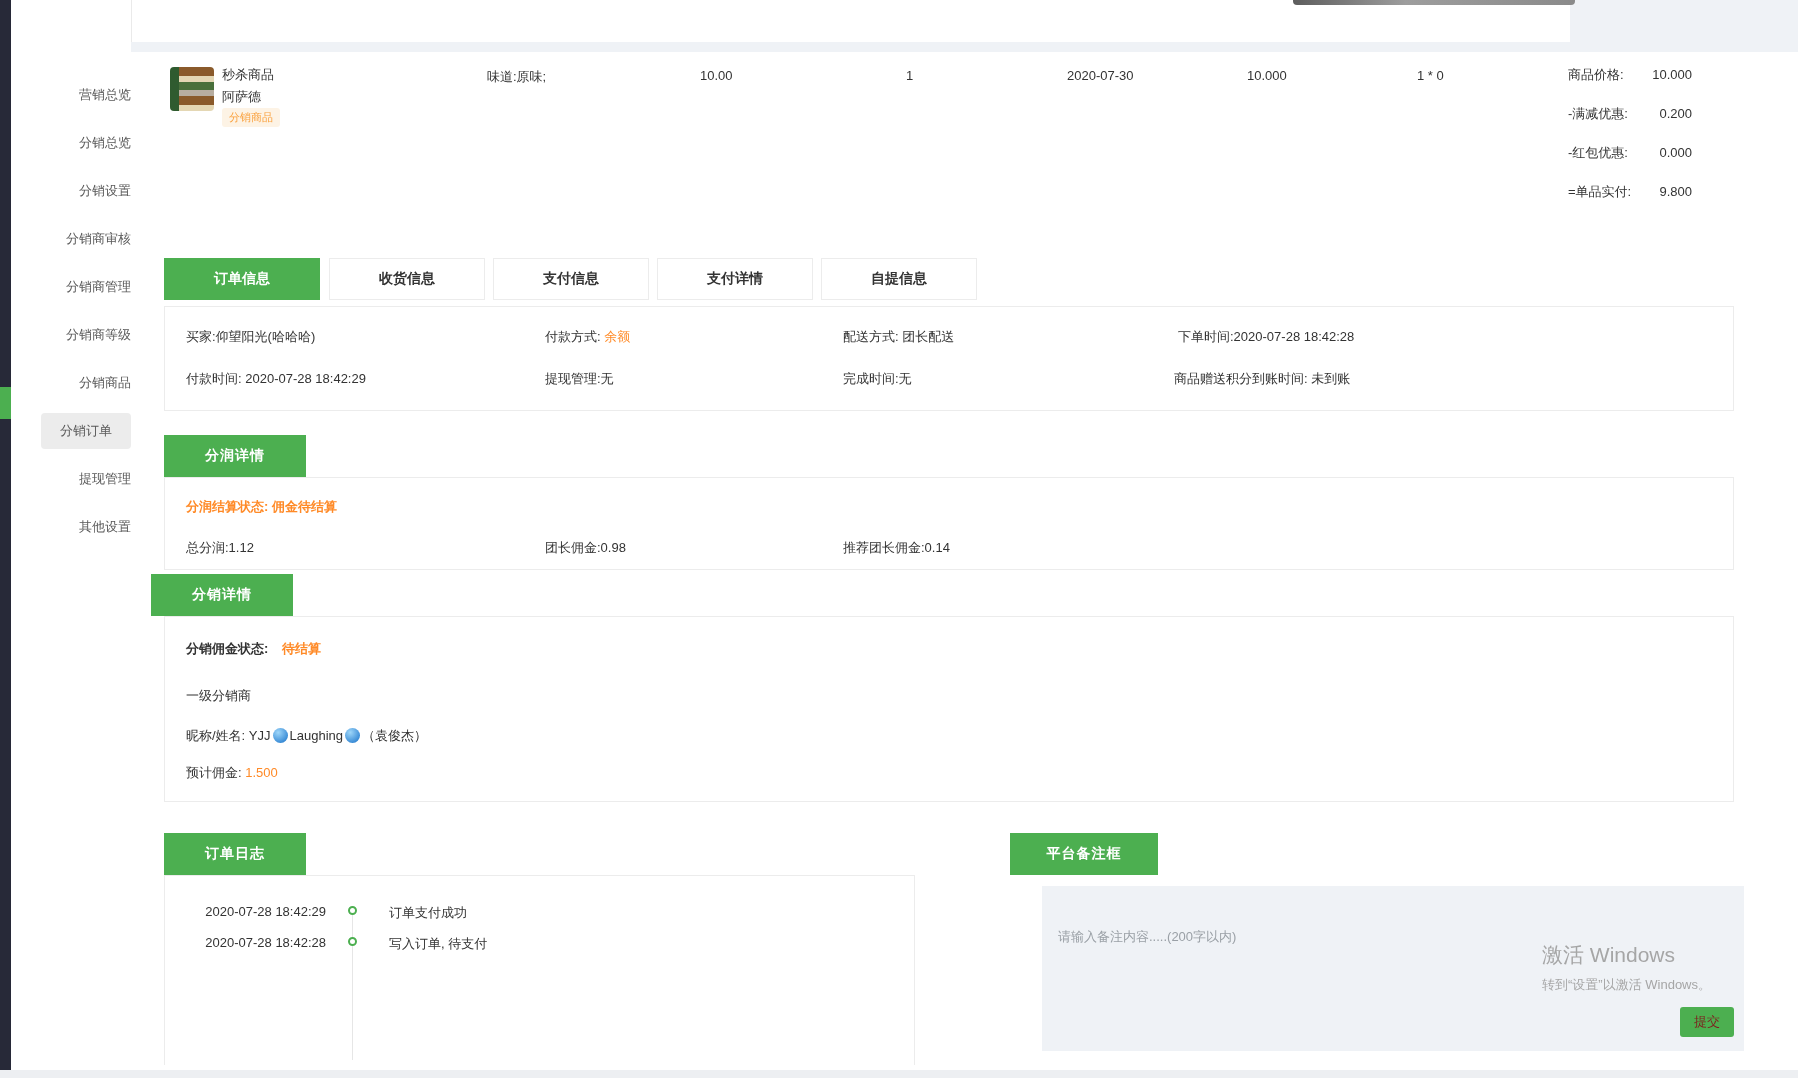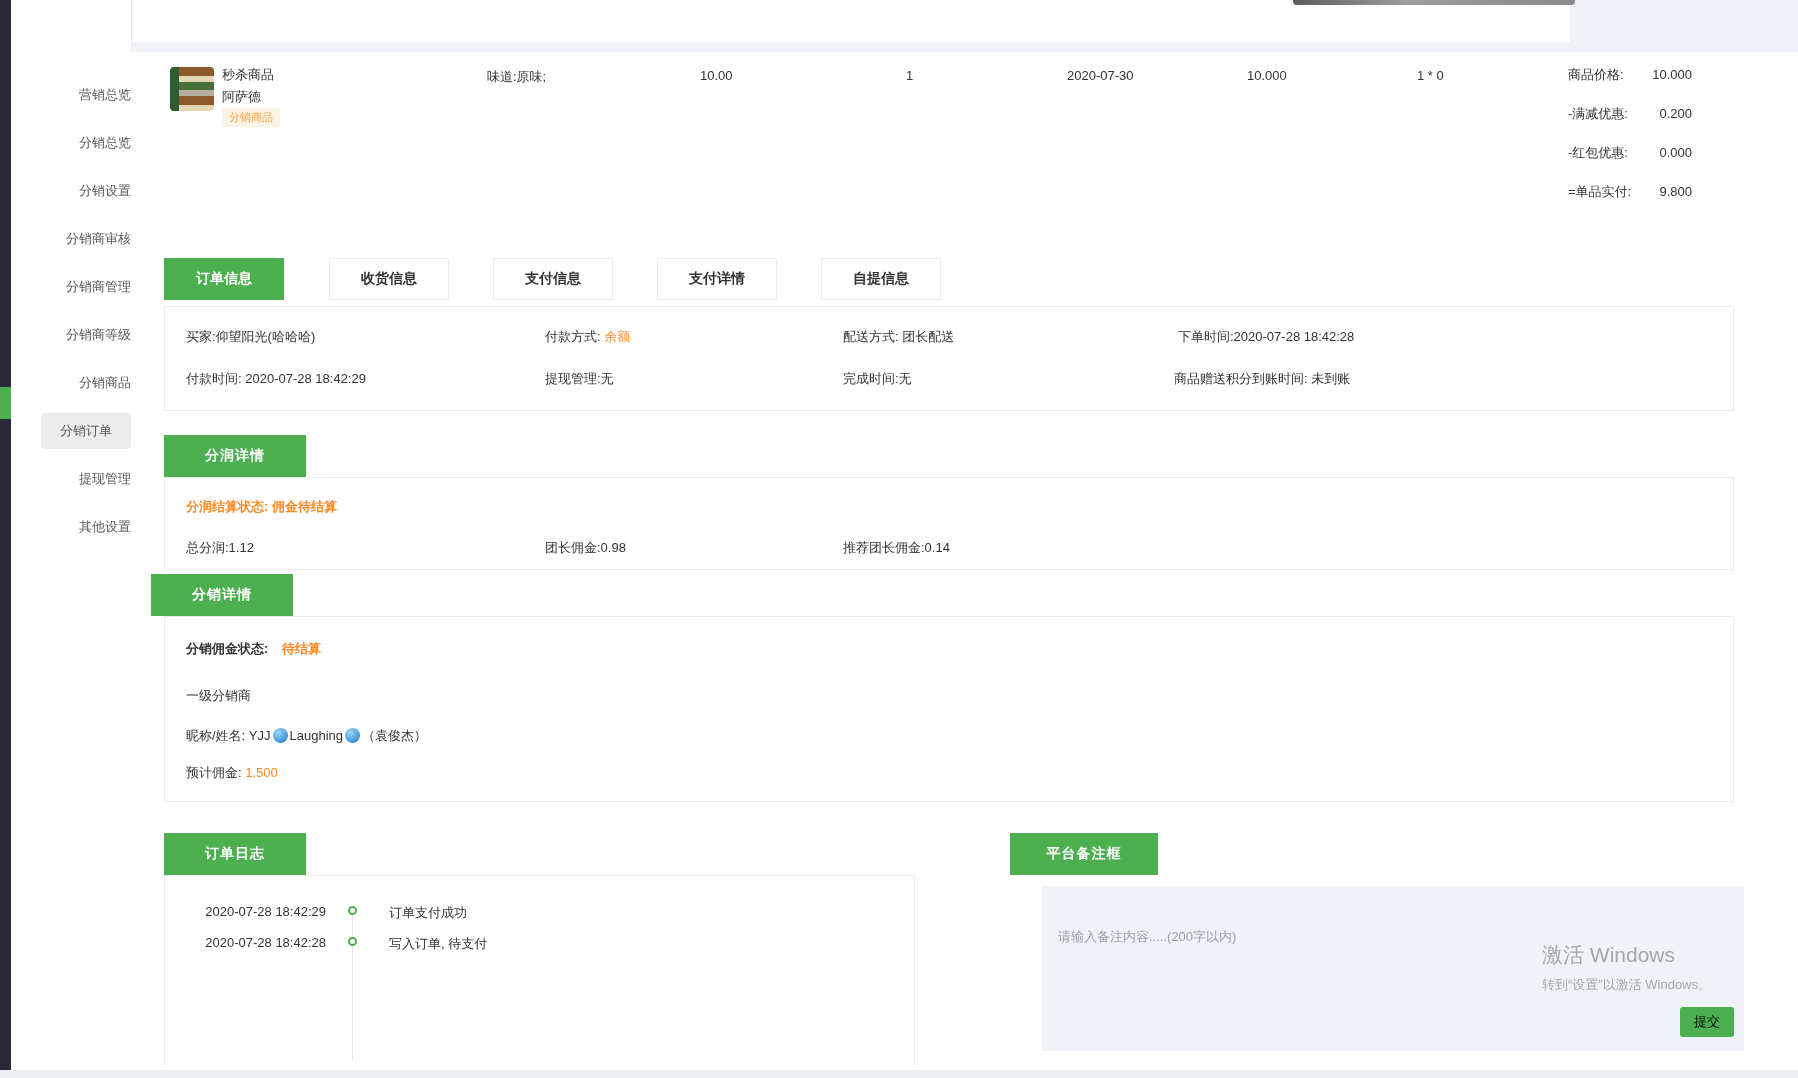--- a/index.html
+++ b/index.html
@@ -34,42 +34,42 @@
     background:
       linear-gradient(90deg,#2f5b2f 0 9px,rgba(0,0,0,0) 9px),
       repeating-linear-gradient(180deg,#8a5a2b 0 9px,#e4d7b4 9px 15px,#49703b 15px 23px,#b7ada0 23px 29px),
       #caa;
     }
   .tag{display:inline-block;font-size:11px;color:#faa13e;background:#fdf3e5;
        padding:2px 7px;border-radius:3px;}
   .summary{position:absolute;left:1437px;top:16px;width:124px;}
   .summary .row{display:flex;justify-content:space-between;margin-bottom:26px;line-height:13px;}
   
-  .tab{position:absolute;top:206px;width:120px;height:42px;box-sizing:border-box;
+  .tab{position:absolute;top:206px;width:156px;height:42px;box-sizing:border-box;
        display:flex;align-items:center;justify-content:center;font-size:14px;font-weight:bold;
        background:#fff;border:1px solid #ececec;cursor:pointer;}
   .tab.active{background:#4caf50;color:#fff;border:none;}
   
   .box{position:absolute;border:1px solid #ececec;box-sizing:border-box;background:#fff;}
   .sec-header{position:absolute;width:142px;height:42px;background:#4caf50;color:#fff;
               font-size:14px;font-weight:bold;display:flex;align-items:center;justify-content:center;
               letter-spacing:1px;}
   .accent{color:#ff8a27;}
   .bold{font-weight:bold;}
   
   .log-time{position:absolute;left:55px;width:140px;text-align:right;}
   .timeline{position:absolute;left:221px;top:858px;width:1px;height:150px;background:#e6e6e6;}
   .dot{position:absolute;left:217px;width:5px;height:5px;border:2px solid #4caf50;border-radius:50%;background:#fff;}
   
   .remark-area{position:absolute;left:911px;top:834px;width:702px;height:165px;background:#eff2f6;}
   .remark-area textarea{width:100%;height:100%;box-sizing:border-box;background:transparent;border:none;
         outline:none;resize:none;padding:14px 16px;font-family:inherit;font-size:13px;color:#333;margin-top:28px;}
   .remark-area textarea::placeholder{color:#9aa0a6;}
   .submit-btn{position:absolute;right:10px;bottom:14px;width:54px;height:30px;background:#4caf50;
-        color:#000000;border:none;border-radius:3px;font-size:13px;cursor:pointer;font-family:inherit;}
+        color:#7f1d1d;border:none;border-radius:3px;font-size:13px;cursor:pointer;font-family:inherit;}
   .watermark{position:absolute;left:500px;top:55px;color:#a2a2a2;opacity:.95;}
   .watermark .l1{font-size:21px;}
   .watermark .l2{font-size:13px;margin-top:7px;}
   
   .emoji{display:inline-block;width:15px;height:15px;border-radius:50%;vertical-align:-3px;margin:0 2px;
          background:radial-gradient(circle at 35% 30%,#9ed6f9,#3e8fd8 70%,#1f6cb5);}
 </style>
 </head>
 <body>
 

